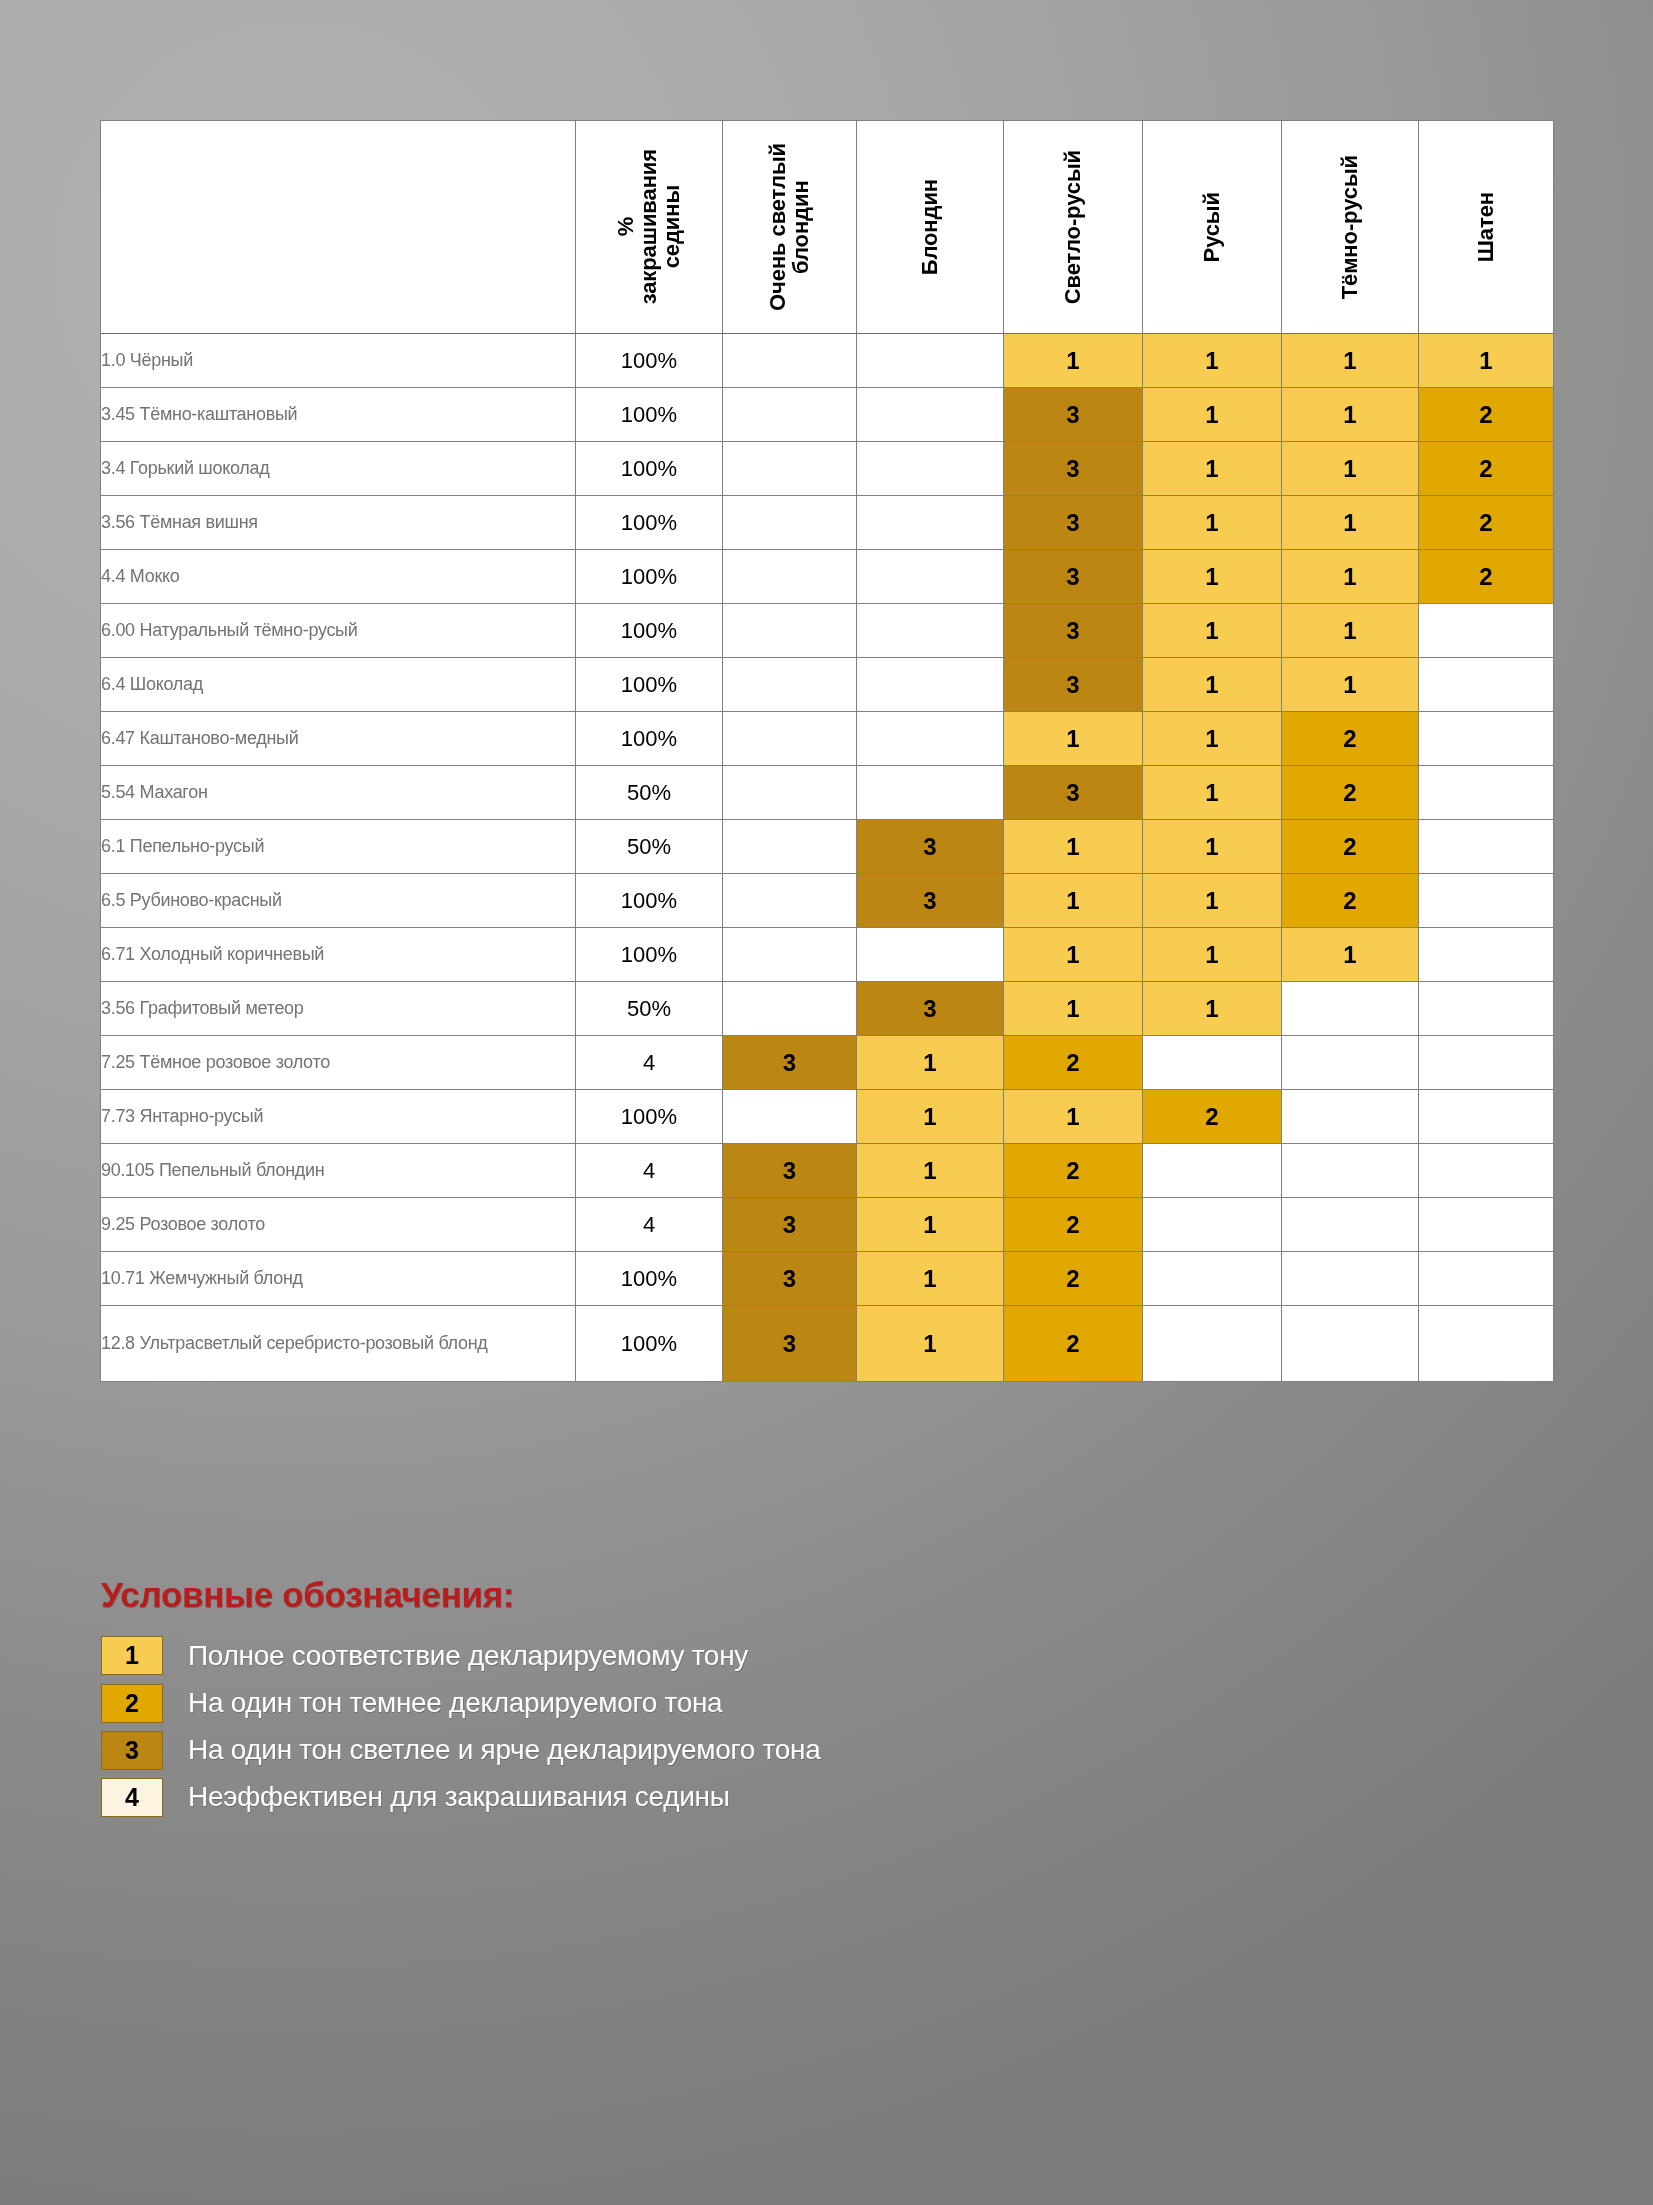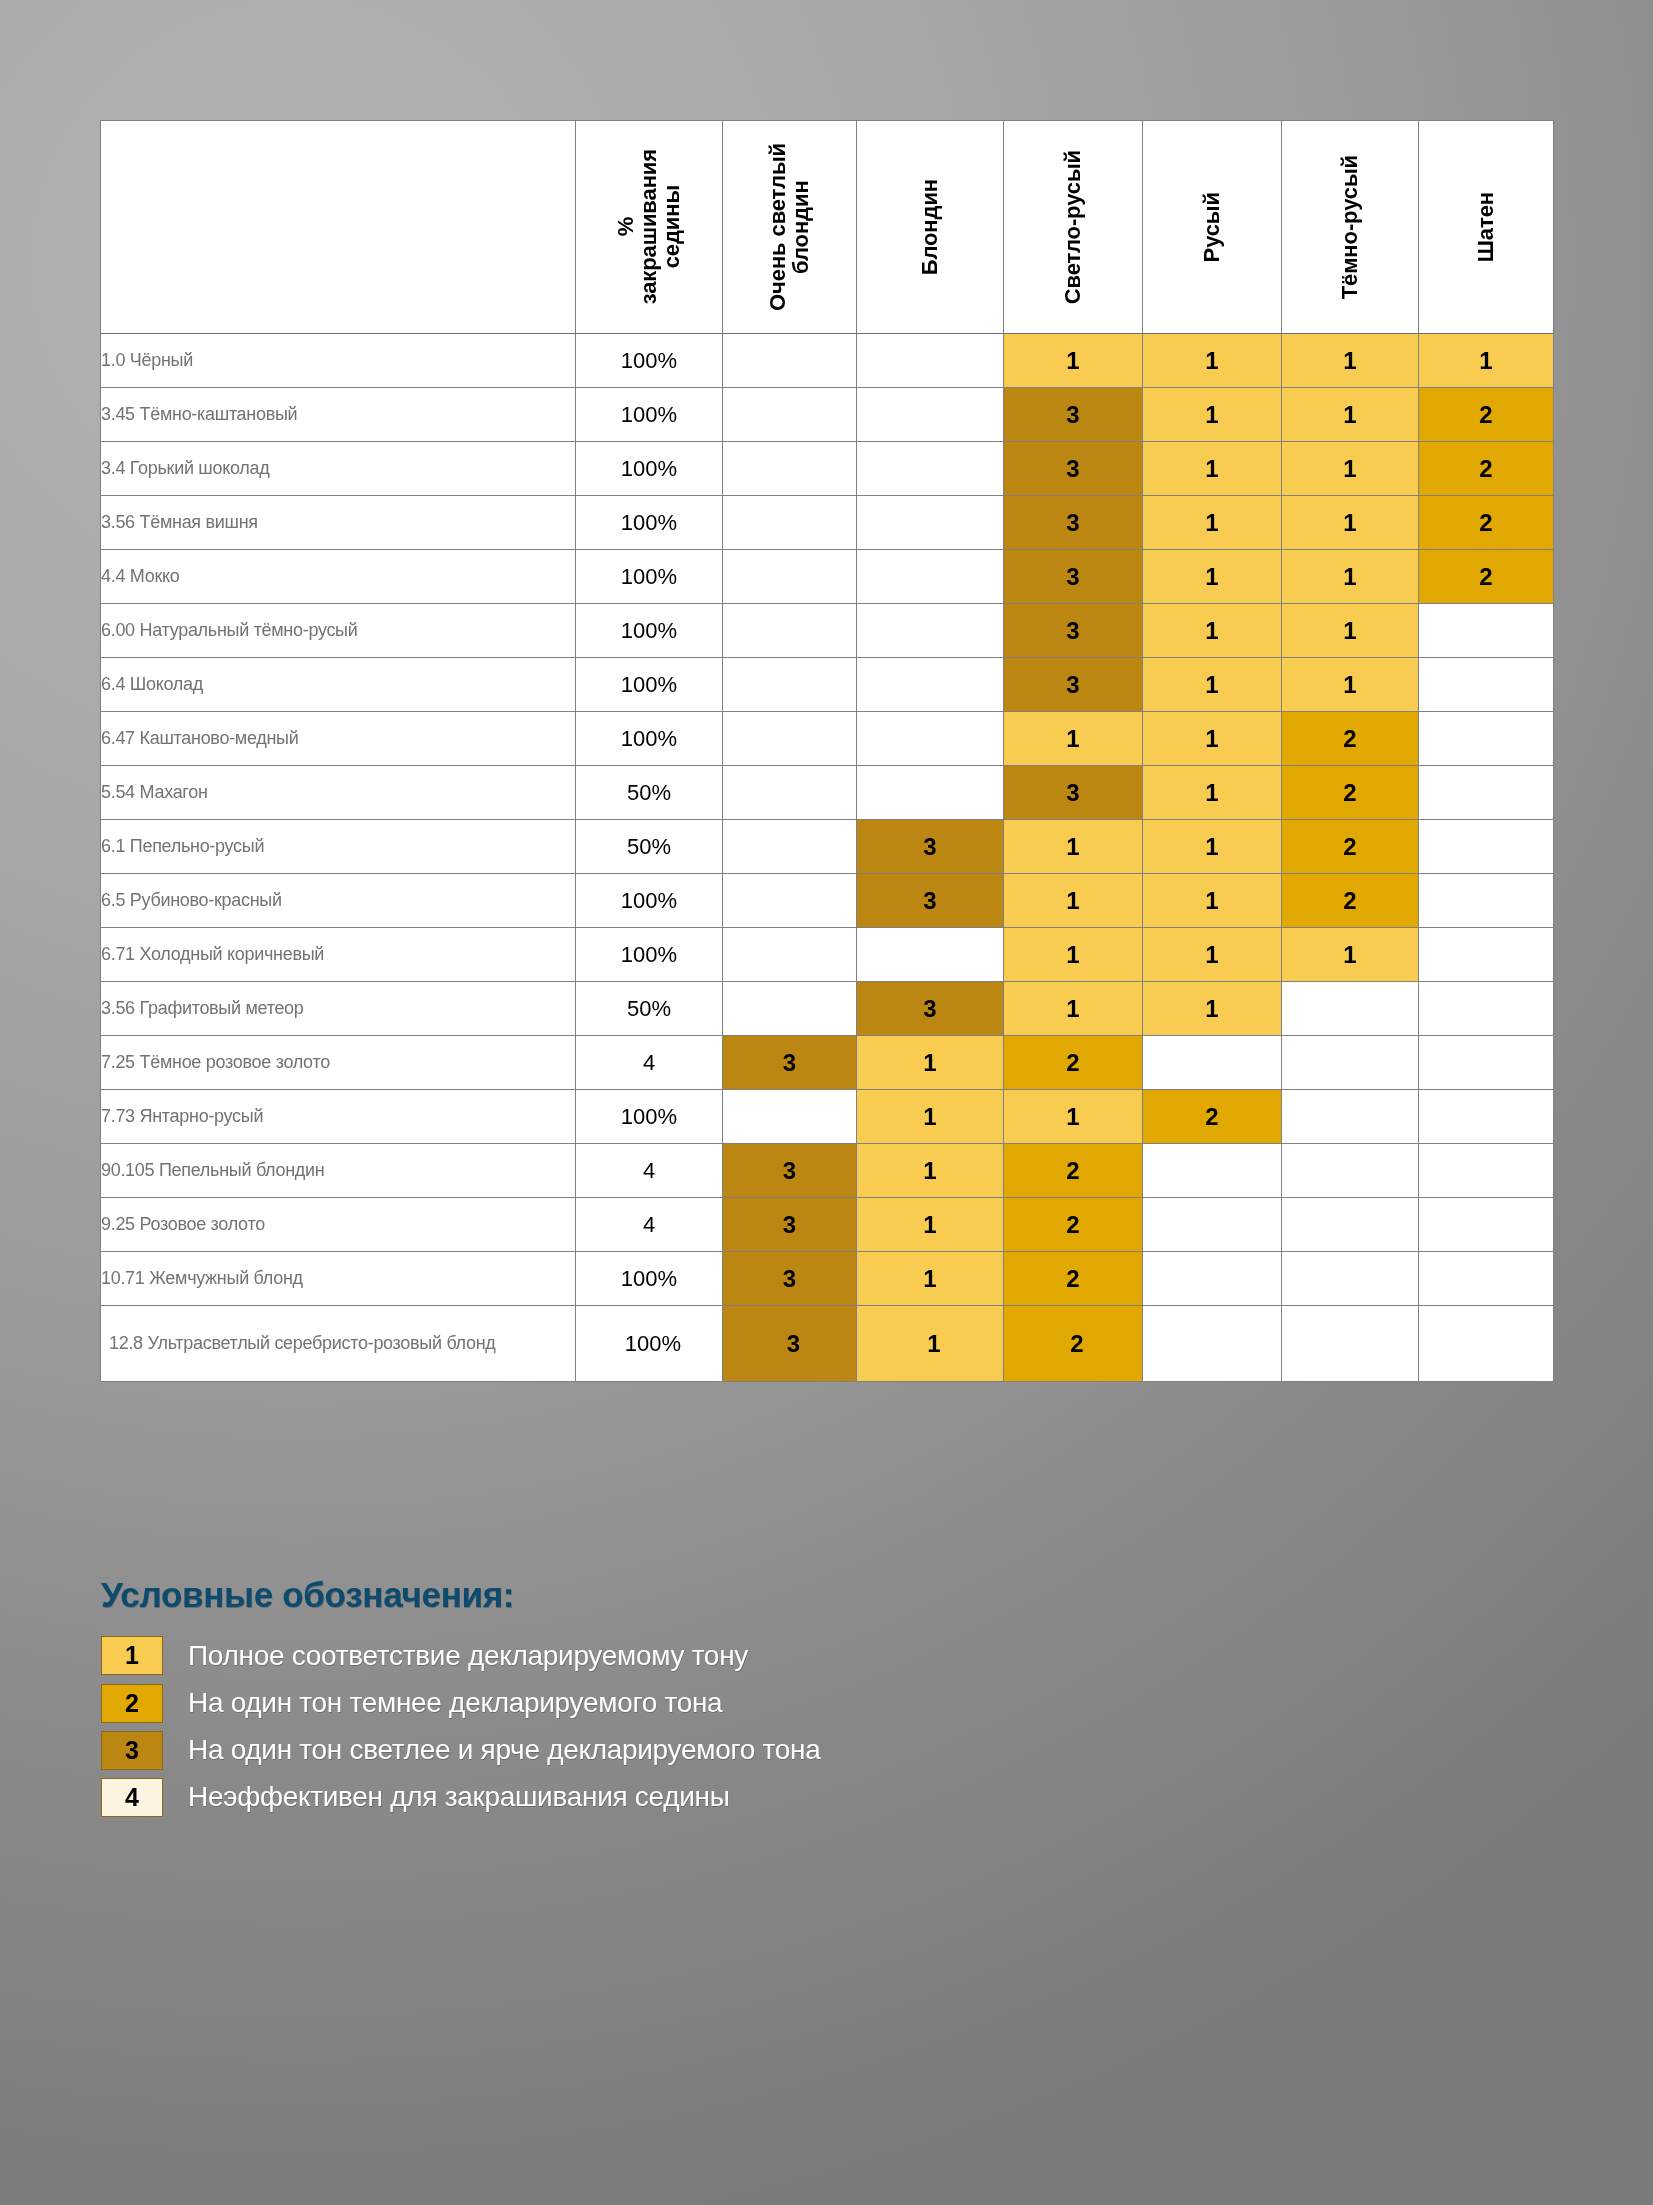--- a/index.html
+++ b/index.html
@@ -87,32 +87,32 @@
     text-align: center;
     font-size: 24px;
     font-weight: bold;
     color: #000;
   }
   td.v-empty { background: #ffffff; }
   td.v-1 { background: #F8CB51; }
   td.v-2 { background: #E0A800; }
   td.v-3 { background: #BB8712; }
 
-  tr.tall td { height: 76px; padding-left: 8px; }
+  tr.tall td { height: 76px; }
 
   
   #legend {
     position: absolute;
     left: 101px; top: 1575px;
     width: 1071px;
   }
   #legend-title {
     font-size: 35px;
     font-weight: bold;
-    color: #0c4a6e;
+    color: #b91c1c;
     letter-spacing: -0.3px;
     margin-bottom: 21.4px;
     text-shadow: 0.6px 0.6px 0.6px rgba(0,0,0,0.25);
   }
   .legend-row {
     display: flex;
     align-items: center;
     margin-bottom: 8.2px;
   }
   .legend-swatch {

